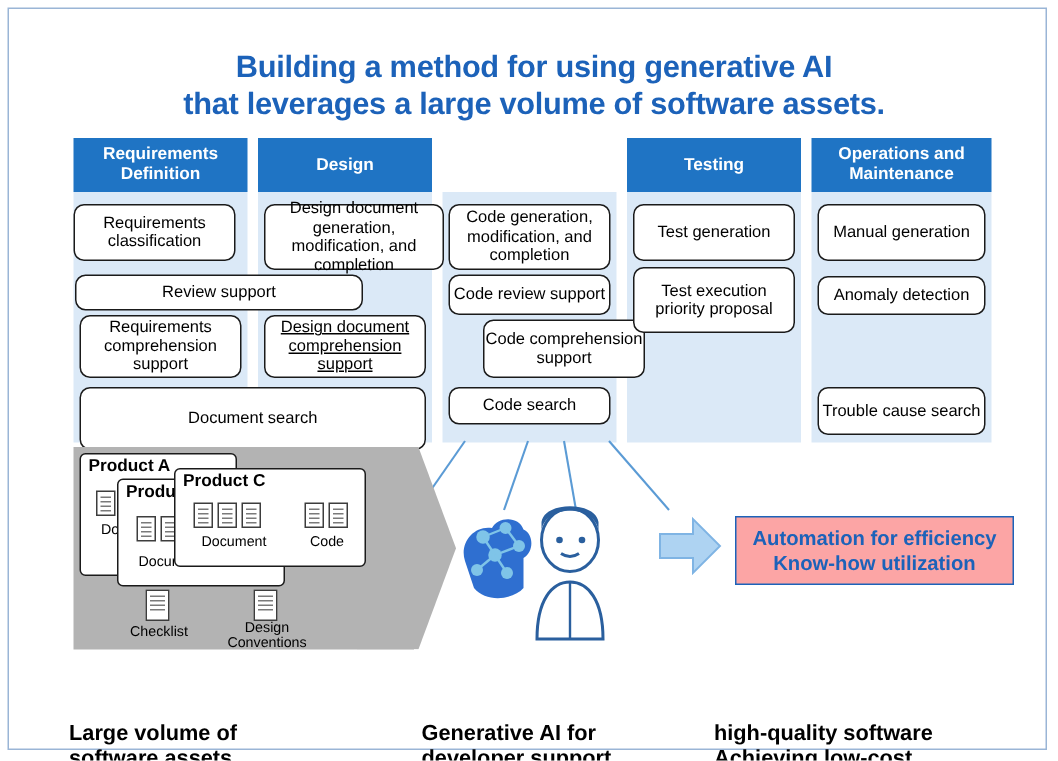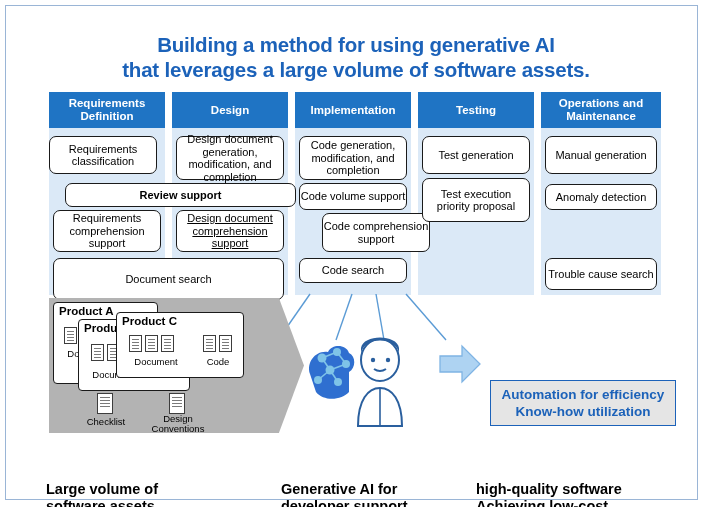--- a/index.html
+++ b/index.html
@@ -182,32 +182,31 @@
     width: 44px;
     height: 44px;
   }
   .outcome-box {
     position: absolute;
     left: 484px;
     top: 338px;
     width: 186px;
     height: 46px;
     border: 1.5px solid #1c62b9;
-    background: #e5e5e5;
+    background: #fca5a5;
     box-sizing: border-box;
     color: #1c62b9;
     font-weight: bold;
     font-size: 13.5px;
     line-height: 17px;
     display: flex;
     flex-direction: column;
     align-items: center;
     justify-content: center;
     text-align: center;
-    margin-top: 36px;
   }
   .person {
     position: absolute;
     left: 296px;
     top: 316px;
     width: 120px;
     height: 110px;
   }
   .conn {
     position: absolute;
@@ -233,53 +232,52 @@
       <div class="col-head">Requirements Definition</div>
       <div class="col-body"></div>
     </div>
 
     <div class="col c1">
       <div class="col-head">Design</div>
       <div class="col-body"></div>
     </div>
 
     <div class="col c2">
-      <div class="col-head">Implementation</div>
       <div class="col-body"></div>
     </div>
 
     <div class="col c3">
       <div class="col-head">Testing</div>
       <div class="col-body"></div>
     </div>
 
     <div class="col c4">
       <div class="col-head">Operations and Maintenance</div>
       <div class="col-body"></div>
     </div>
 
     <div class="cell" style="left:0; top:44px; width:108px; height:38px;">Requirements classification</div>
     <div class="cell" style="left:4px; top:118px; width:108px; height:42px;">Requirements comprehension support</div>
 
-    <div class="cell" style="left:127px; top:44px; width:108px; height:44px;">Design document generation, modification, and completion</div>
+    <div class="cell" style="left:127px; top:44px; width:120px; height:44px;">Design document generation, modification, and completion</div>
     <div class="cell" style="left:127px; top:118px; width:108px; height:42px;text-decoration:underline;">Design document comprehension support</div>
 
     <div class="cell" style="left:250px; top:44px; width:108px; height:44px;">Code generation, modification, and completion</div>
-    <div class="cell" style="left:250px; top:91px; width:108px; height:27px;">Code volume support</div>
+    <div class="cell" style="left:250px; top:91px; width:108px; height:27px;">Code review support</div>
     <div class="cell" style="left:250px; top:121px; width:108px; height:39px;margin-left:23px;">Code comprehension support</div>
     <div class="cell" style="left:250px; top:166px; width:108px; height:25px;">Code search</div>
 
     <div class="cell" style="left:373px; top:44px; width:108px; height:38px;">Test generation</div>
     <div class="cell" style="left:373px; top:86px; width:108px; height:44px;">Test execution priority proposal</div>
 
     <div class="cell" style="left:496px; top:44px; width:112px; height:38px;">Manual generation</div>
     <div class="cell" style="left:496px; top:92px; width:112px; height:26px;">Anomaly detection</div>
     <div class="cell" style="left:496px; top:166px; width:112px; height:32px;">Trouble cause search</div>
 
-    <div class="wide" style="left:16px; top:91px; width:231px; height:24px;font-weight:bold;">Review support</div>
+    <div class="wide" style="left:1px; top:91px; width:192px; height:24px;">Review support</div>
     <div class="wide" style="left:4px; top:166px; width:231px; height:42px;text-align:right;">Document search</div>
   </div>
 
   <svg class="conn" viewBox="0 0 200 50">
     <line x1="2" y1="48" x2="34" y2="2" stroke="#5b9bd5" stroke-width="1.4"></line>
     <line x1="60" y1="48" x2="76" y2="2" stroke="#5b9bd5" stroke-width="1.4"></line>
     <line x1="108" y1="48" x2="100" y2="2" stroke="#5b9bd5" stroke-width="1.4"></line>
     <line x1="170" y1="48" x2="130" y2="2" stroke="#5b9bd5" stroke-width="1.4"></line>
   </svg>
 

